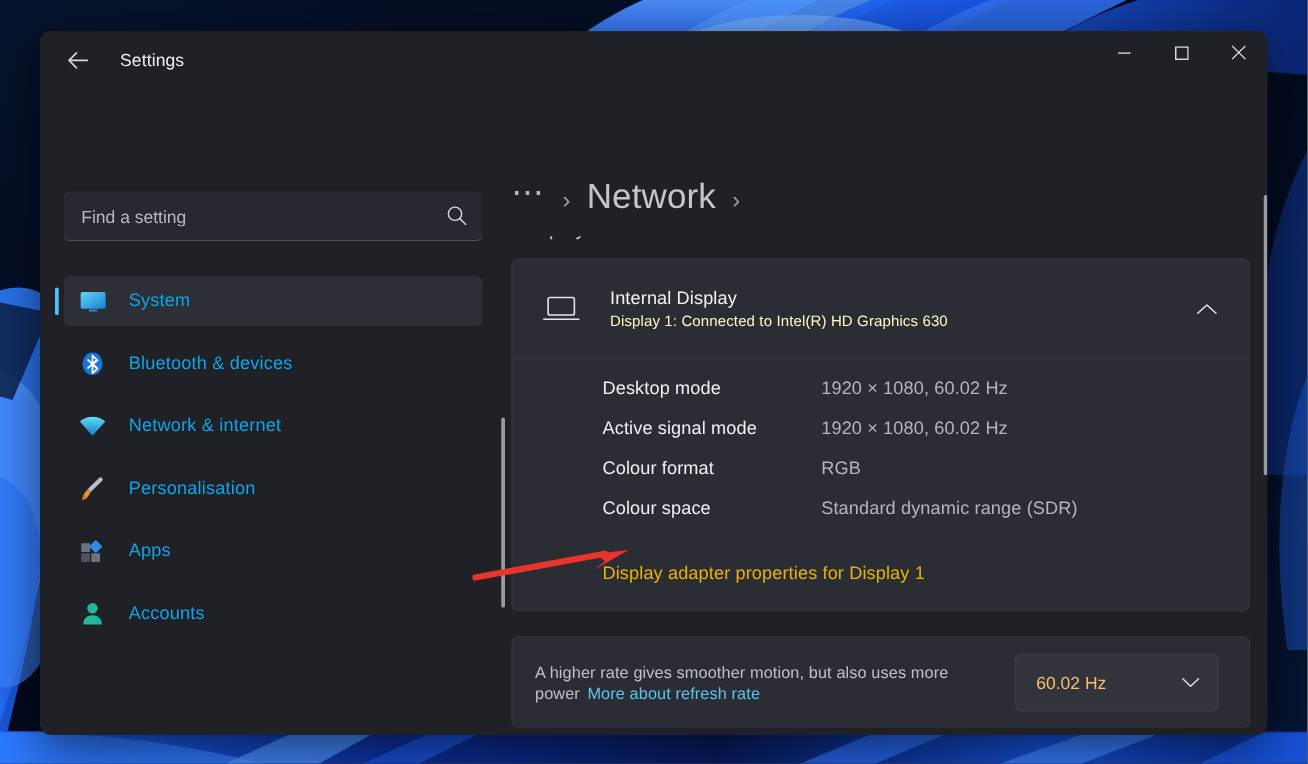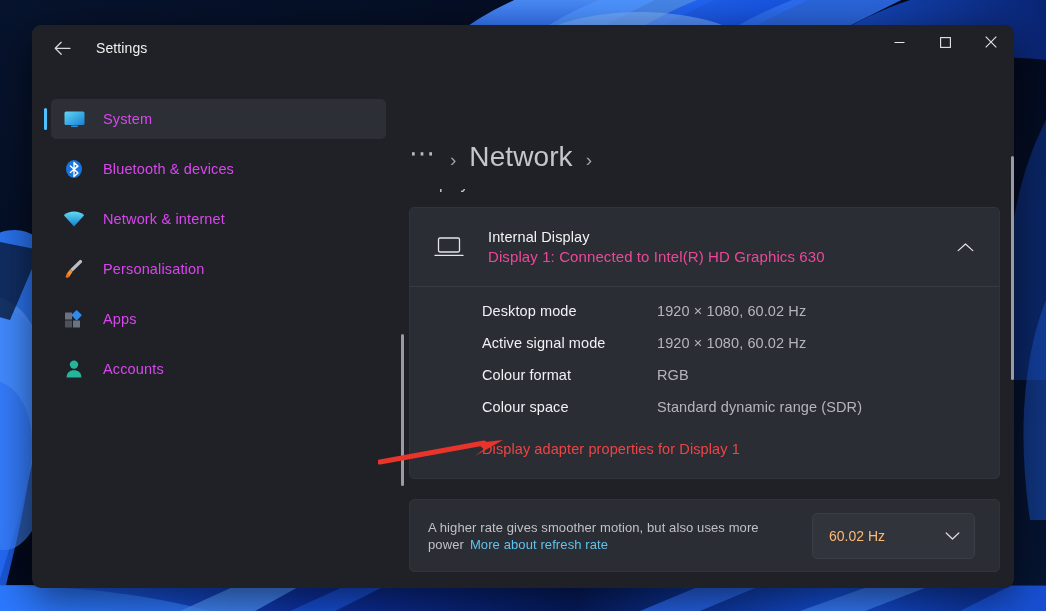--- a/index.html
+++ b/index.html
@@ -129,21 +129,21 @@
     background: #4cc2ff;
   }
   .nav-icon {
     width: 22px; height: 22px;
     flex: 0 0 22px;
     display: flex; align-items: center; justify-content: center;
     margin-right: 18px;
   }
   .nav-label {
     font-size: 14.5px;
-    color: #d946ef;
+    color: #0ea5e9;
     letter-spacing: .15px;
   }
 
   #sidebar-scrollbar {
     position: absolute;
     right: 0px;
     top: 263px;
     width: 3px;
     height: 152px;
     background: #9a9ba2;
@@ -222,22 +222,22 @@
   }
   #monitor-icon { flex: 0 0 32px; margin-right: 22px; display:flex; align-items:center; }
   .card-head-text { flex: 1; }
   #display-name {
     font-size: 14.5px;
     color: #f3f3f5;
     margin-bottom: 3px;
     letter-spacing: .1px;
   }
   #display-sub {
-    font-size: 15px;
-    color: #ec4899;
+    font-size: 12px;
+    color: #fef9c3;
     letter-spacing: .1px;
   }
   #expand-chevron { flex: 0 0 20px; color: #e2e2e6; display:flex; align-items:center; }
 
   #card-divider { height: 1px; background: #393b43; }
 
   #details {
     padding: 16px 24px 20px 72px;
   }
   .detail-row {
@@ -252,23 +252,23 @@
     color: #f1f1f4;
     letter-spacing: .1px;
   }
   .detail-value {
     font-size: 14.5px;
     color: #b5b6bc;
     letter-spacing: .1px;
   }
   #adapter-link {
     display: inline-block;
-    margin-top: 10px;
+    margin-top: 20px;
     font-size: 14.5px;
-    color: #ef4444;
+    color: #eab308;
     cursor: pointer;
     letter-spacing: .1px;
   }
 
   
   #refresh-card {
     margin-top: 20px;
     margin-left: 5px;
     background: #2b2d34;
     border: 1px solid #32343c;
@@ -422,20 +422,27 @@
             <path d="M0.7 0.7 L11.3 11.3 M11.3 0.7 L0.7 11.3" stroke="#e6e6e9" stroke-width="1.1"></path>
           </svg>
         </div>
       </div>
     </div>
 
     <div id="window-body">
 
       <div id="sidebar">
 
+        <div id="search-box">
+          <input id="search-input" type="text" placeholder="Find a setting" style="">
+          <svg width="17" height="17" viewBox="0 0 17 17">
+            <circle cx="7" cy="7" r="5.3" stroke="#d5d6da" stroke-width="1.15" fill="none"></circle>
+            <path d="M10.9 10.9 L15.6 15.6" stroke="#d5d6da" stroke-width="1.15" stroke-linecap="round"></path>
+          </svg>
+        </div>
 
         <div class="nav-list">
 
           <div class="nav-item selected">
             <span class="nav-icon">
               <svg width="21" height="17" viewBox="0 0 21 17">
                 <defs>
                     <linearGradient id="monG" x1="0" y1="0" x2="1" y2="1">
                   <stop offset="0%" stop-color="#5fd8f5"></stop>
                       <stop offset="100%" stop-color="#1a7fd4"></stop>

